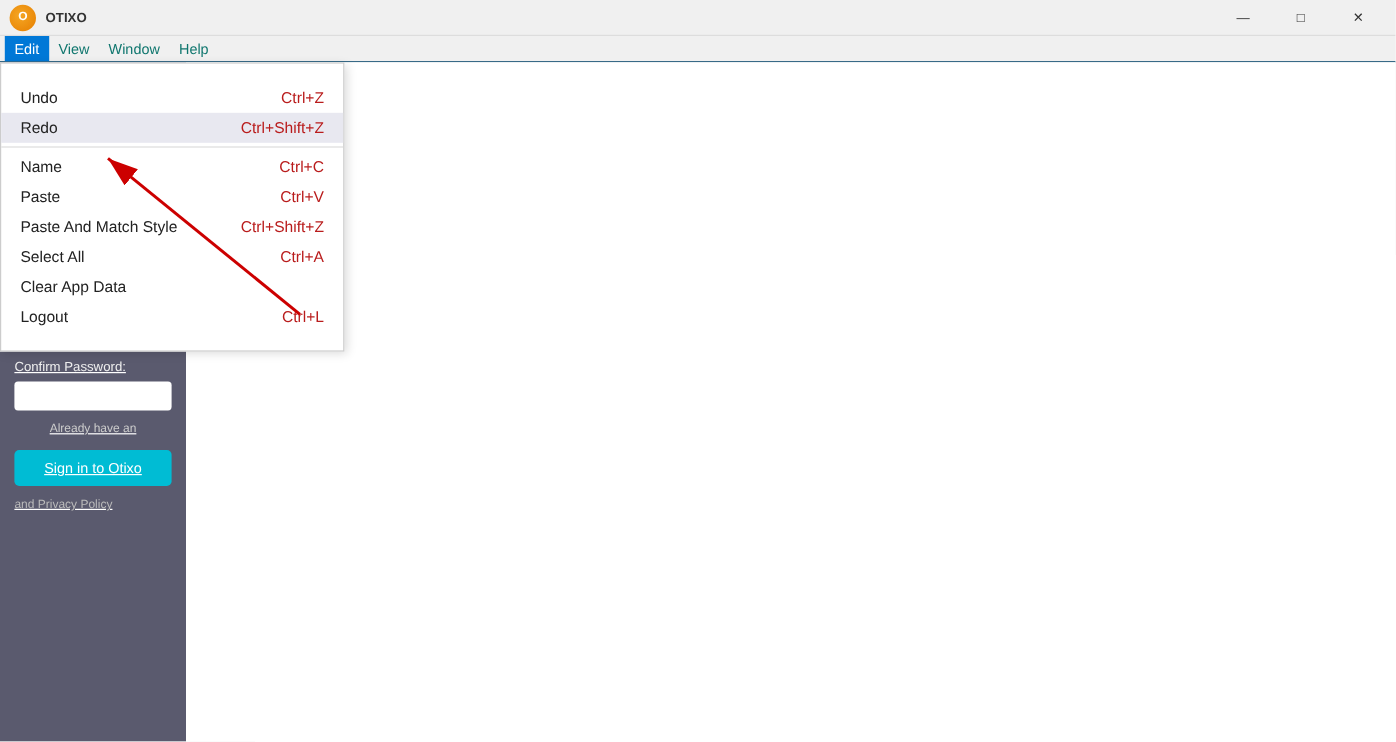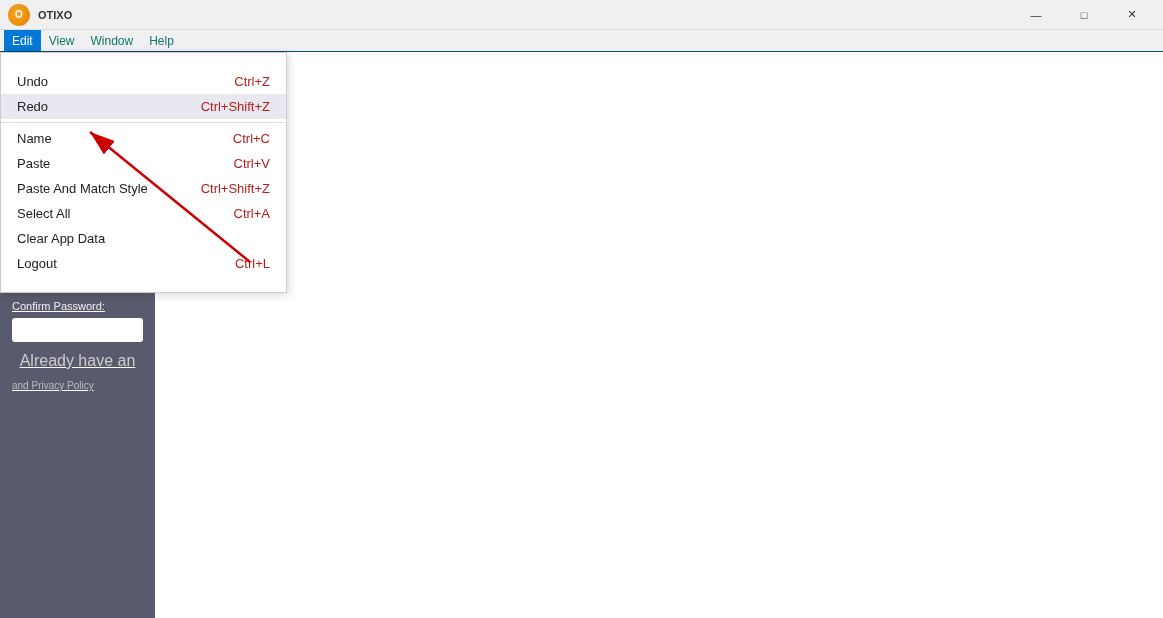--- a/index.html
+++ b/index.html
@@ -147,21 +147,21 @@
       cursor: pointer;
       margin-top: 6px;
       font-weight: 500;
     }
     .sidebar-footer {
       font-size: 10px;
       color: #bbb;
       margin-top: 4px;
     }
     .already-have {
-      font-size: 16px;
+      font-size: 10px;
       color: #ccc;
       text-align: center;
       margin-top: 4px;
     }
 
     
     .right-content {
       flex: 1;
       background: white;
     }
@@ -243,20 +243,21 @@
     <input class="form-input" type="text" style="">
     <div class="form-label">First Name:</div>
     <input class="form-input" type="text" style="">
     <div class="form-label">Last Name:</div>
     <input class="form-input" type="text" style="">
     <div class="form-label">Password:</div>
     <input class="form-input" type="password" style="">
     <div class="form-label">Confirm Password:</div>
     <input class="form-input" type="password" style="">
     <div class="already-have">Already have an</div>
+    <button class="signin-btn">Sign in to Otixo</button>
     <div class="sidebar-footer">and Privacy Policy</div>
   </div>
 
   <div class="right-content"></div>
 
   <div class="dropdown-menu">
     <div class="dropdown-item">
       <span>Undo</span>
       <span class="shortcut">Ctrl+Z</span>
     </div>

